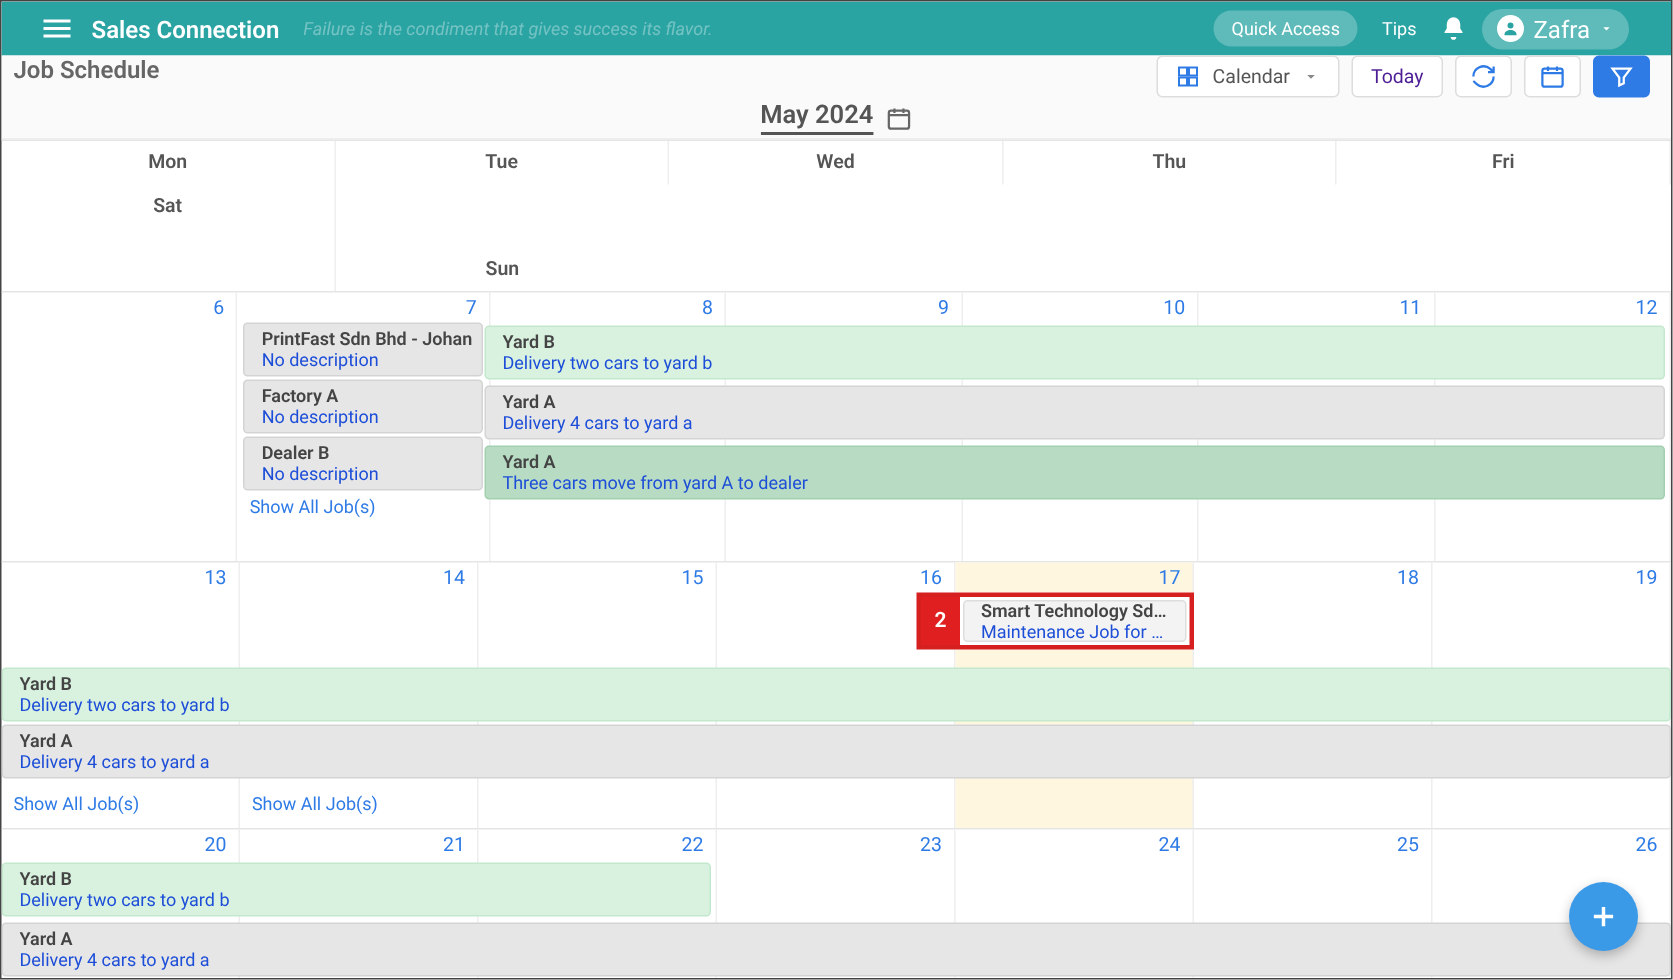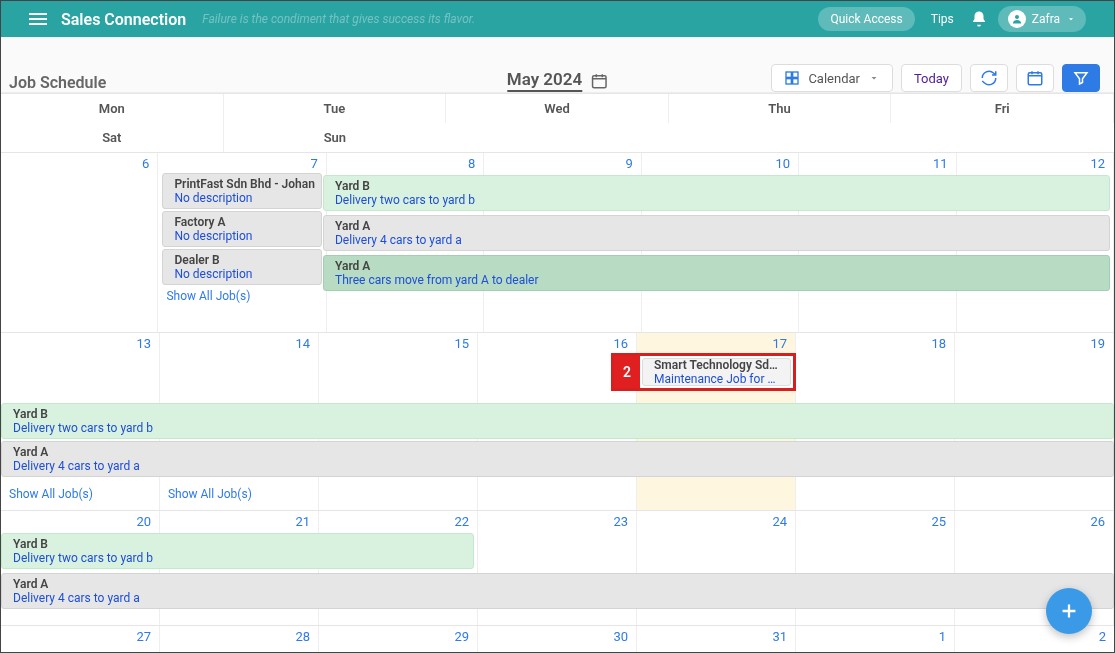--- a/index.html
+++ b/index.html
@@ -7,38 +7,38 @@
   
   
   .topbar { height: 36px; background: #2aa3a3; display: flex; align-items: center; padding: 0 28px; color: #fff; }
   .menu-icon { cursor: pointer; display: flex; flex-direction: column; gap: 3px; margin-right: 14px; }
   .menu-icon span { display: block; width: 18px; height: 2px; background: #fff; }
   .brand { font-size: 16px; font-weight: 600; margin-right: 16px; }
   .tagline { font-size: 12px; color: rgba(255,255,255,0.35); font-style: italic; }
   .topbar-right { margin-left: auto; display: flex; align-items: center; gap: 10px; }
   .pill { background: rgba(255,255,255,0.25); color: #fff; padding: 5px 12px; border-radius: 14px; font-size: 12px; cursor: pointer; }
   .bell { width: 18px; height: 18px; cursor: pointer; }
-  .user-pill { background: rgba(255,255,255,0.25); display: flex; align-items: center; gap: 6px; padding: 4px 10px; border-radius: 16px; cursor: pointer; font-size: 12px; }
+  .user-pill { background: rgba(255,255,255,0.25); display: flex; align-items: center; gap: 6px; padding: 4px 10px; border-radius: 16px; cursor: pointer; font-size: 16px; }
   .avatar { width: 18px; height: 18px; border-radius: 50%; background: #fff; display: flex; align-items: center; justify-content: center; }
   
   
-  .toolbar { height: 56px; display: flex; align-items: flex-end; padding: 0 14px 0 8px; background: #fafafa; border-bottom: 1px solid #eee;}
+  .toolbar { height: 56px; display: flex; align-items: flex-start; padding: 0 14px 0 8px; background: #fafafa; border-bottom: 1px solid #eee;}
   .page-title { font-size: 16px; font-weight: 600; color: #666; }
   .month-wrap { position: absolute; left: 50%; transform: translateX(-50%); display: flex; align-items: center; gap: 8px; cursor: pointer; margin-top: 30px; }
   .month-label { font-size: 17px; font-weight: 600; color: #555; border-bottom: 2px solid #555; padding-bottom: 1px; }
   .toolbar-right { margin-left: auto; display: flex; align-items: center; gap: 8px; }
   .btn { border: 1px solid #ddd; background: #fff; border-radius: 4px; height: 28px; padding: 0 12px; display: flex; align-items: center; gap: 8px; cursor: pointer; font-size: 13px; color: #555; }
   .btn.icon-only { width: 38px; padding: 0; justify-content: center; }
   .btn.primary { background: #2e7be6; border-color: #2e7be6; color: #fff; }
   .btn.text-primary { color: #4c1d95; }
   
   
   .cal-head { display: grid; grid-template-columns: repeat(5, 1fr); border-top: 1px solid #e5e5e5; border-bottom: 1px solid #e5e5e5; }
   .cal-head div { text-align: center; padding: 7px 0; font-size: 13px; font-weight: 600; color: #555; border-right: 1px solid #eee; }
-  .cal-head div:last-child { border-right: none; }
+  .cal-head div:last-child { border-right: none; margin-top: 42px; }
   
   
   .cal-body { position: relative; }
   .row { display: grid; grid-template-columns: repeat(7, 1fr); border-bottom: 1px solid #e5e5e5; min-height: 40px; position: relative; }
   .cell { border-right: 1px solid #eee; position: relative; padding-top: 18px; }
   .cell:last-child { border-right: none; }
   .date-num { position: absolute; top: 3px; right: 8px; font-size: 13px; color: #2e7be6; }
   .today { background: #fff6e0; }
   
   

